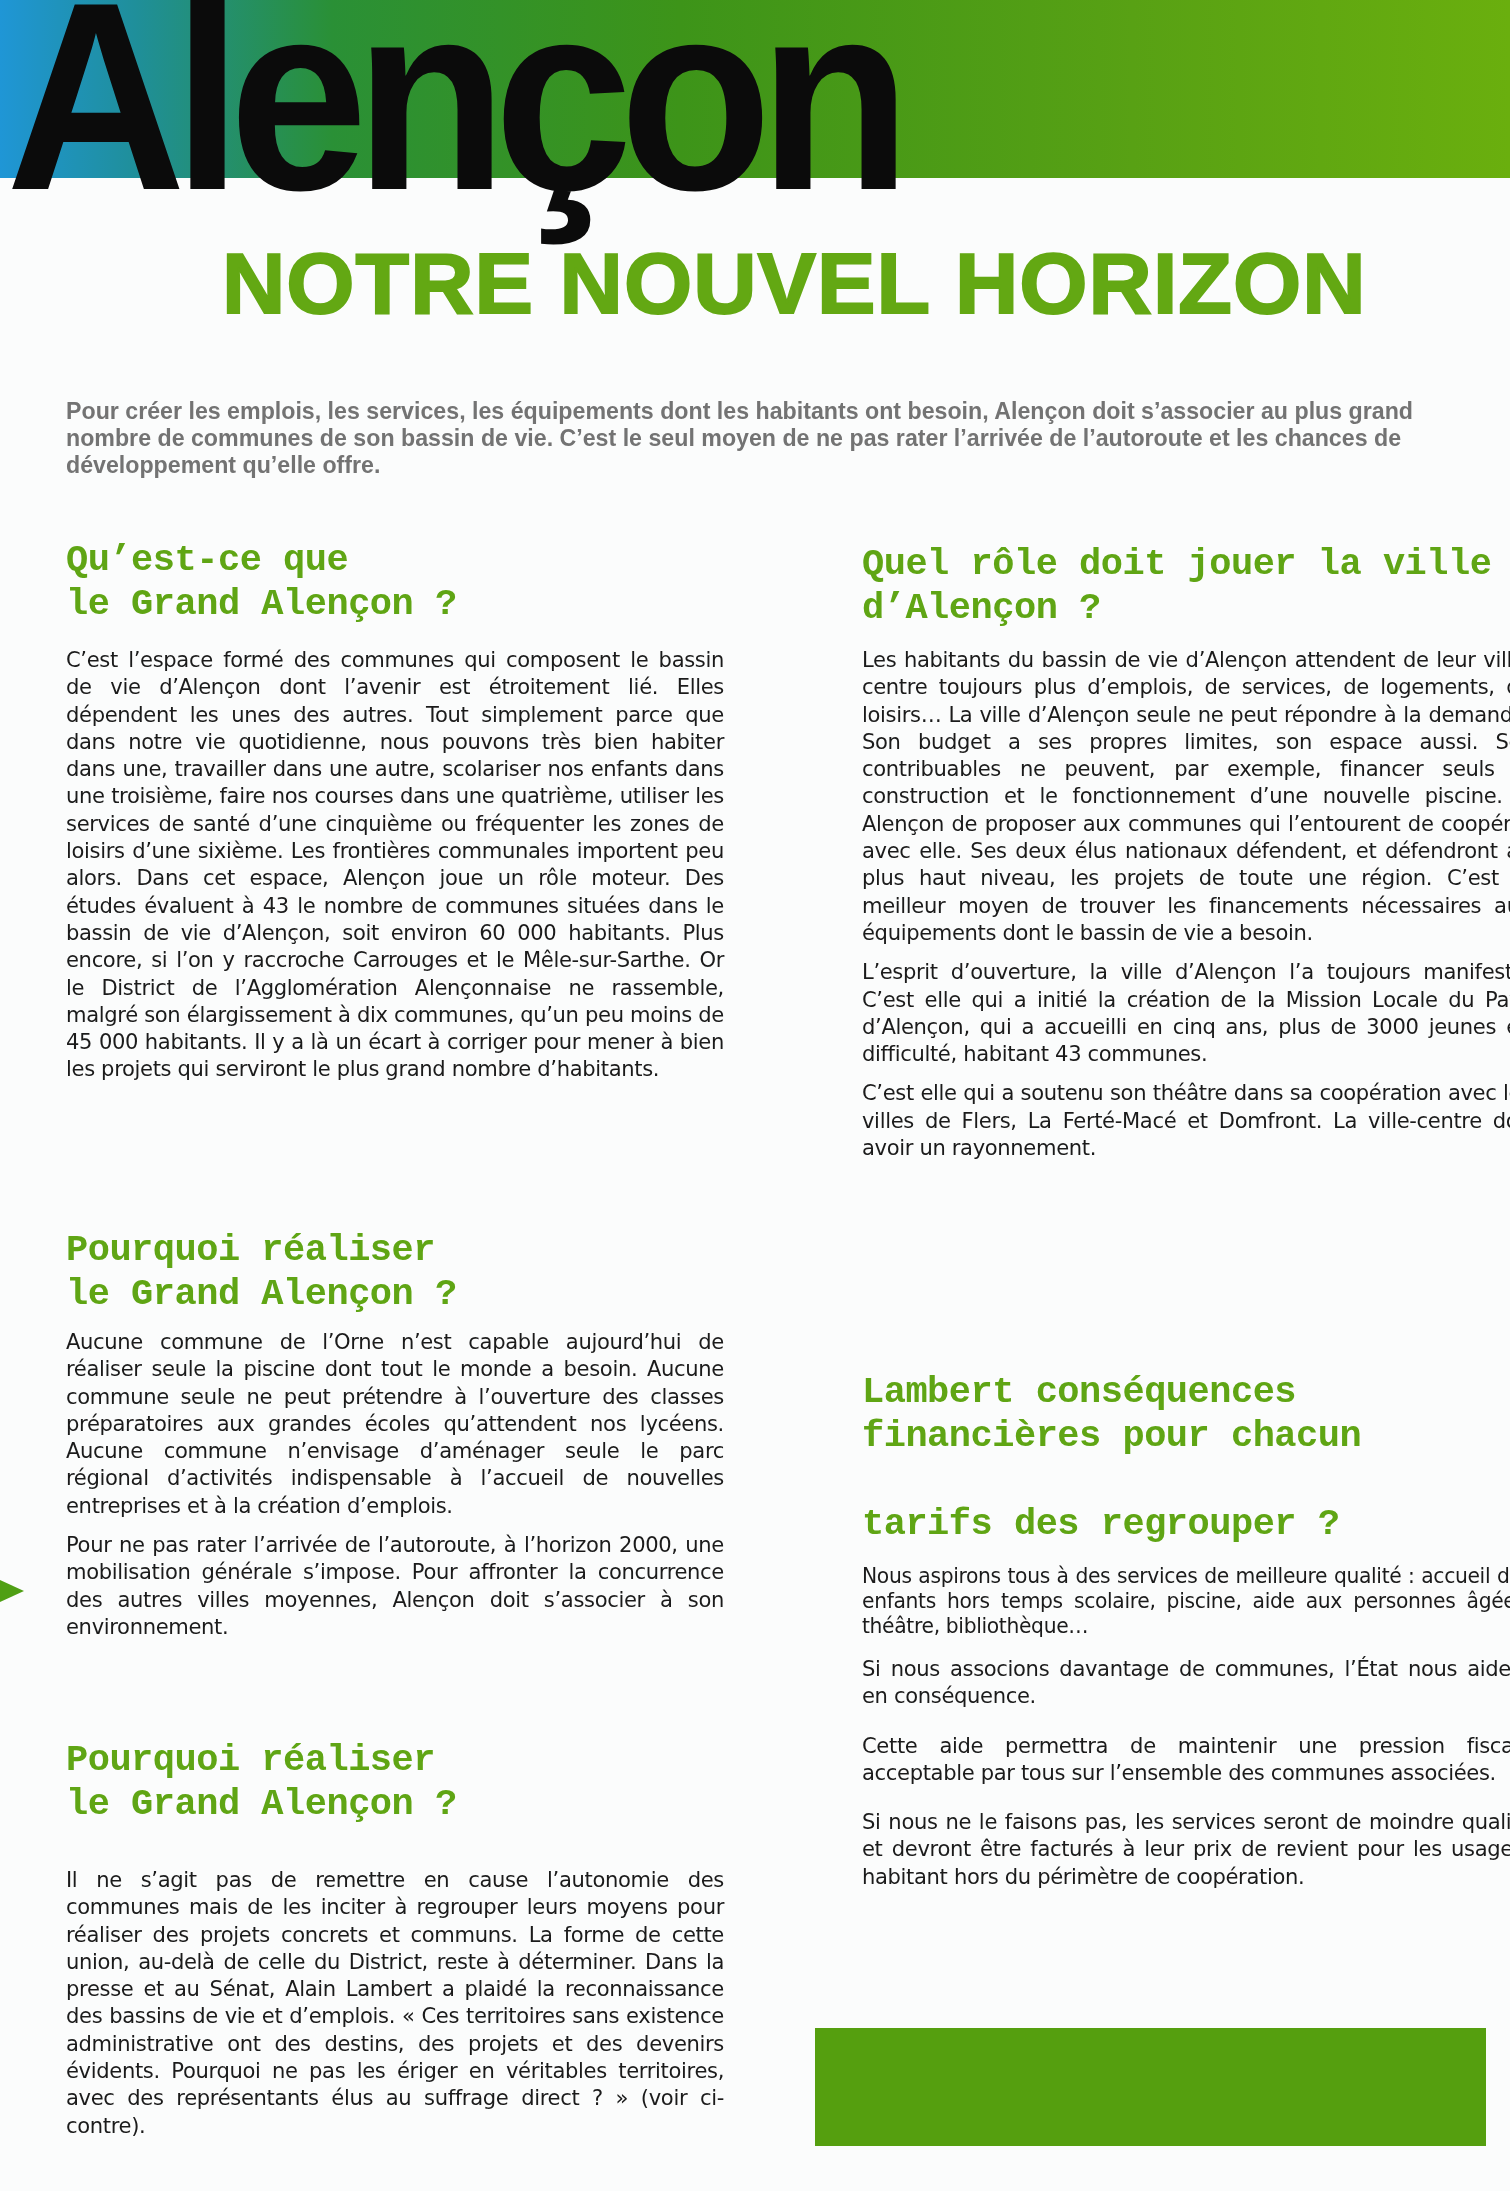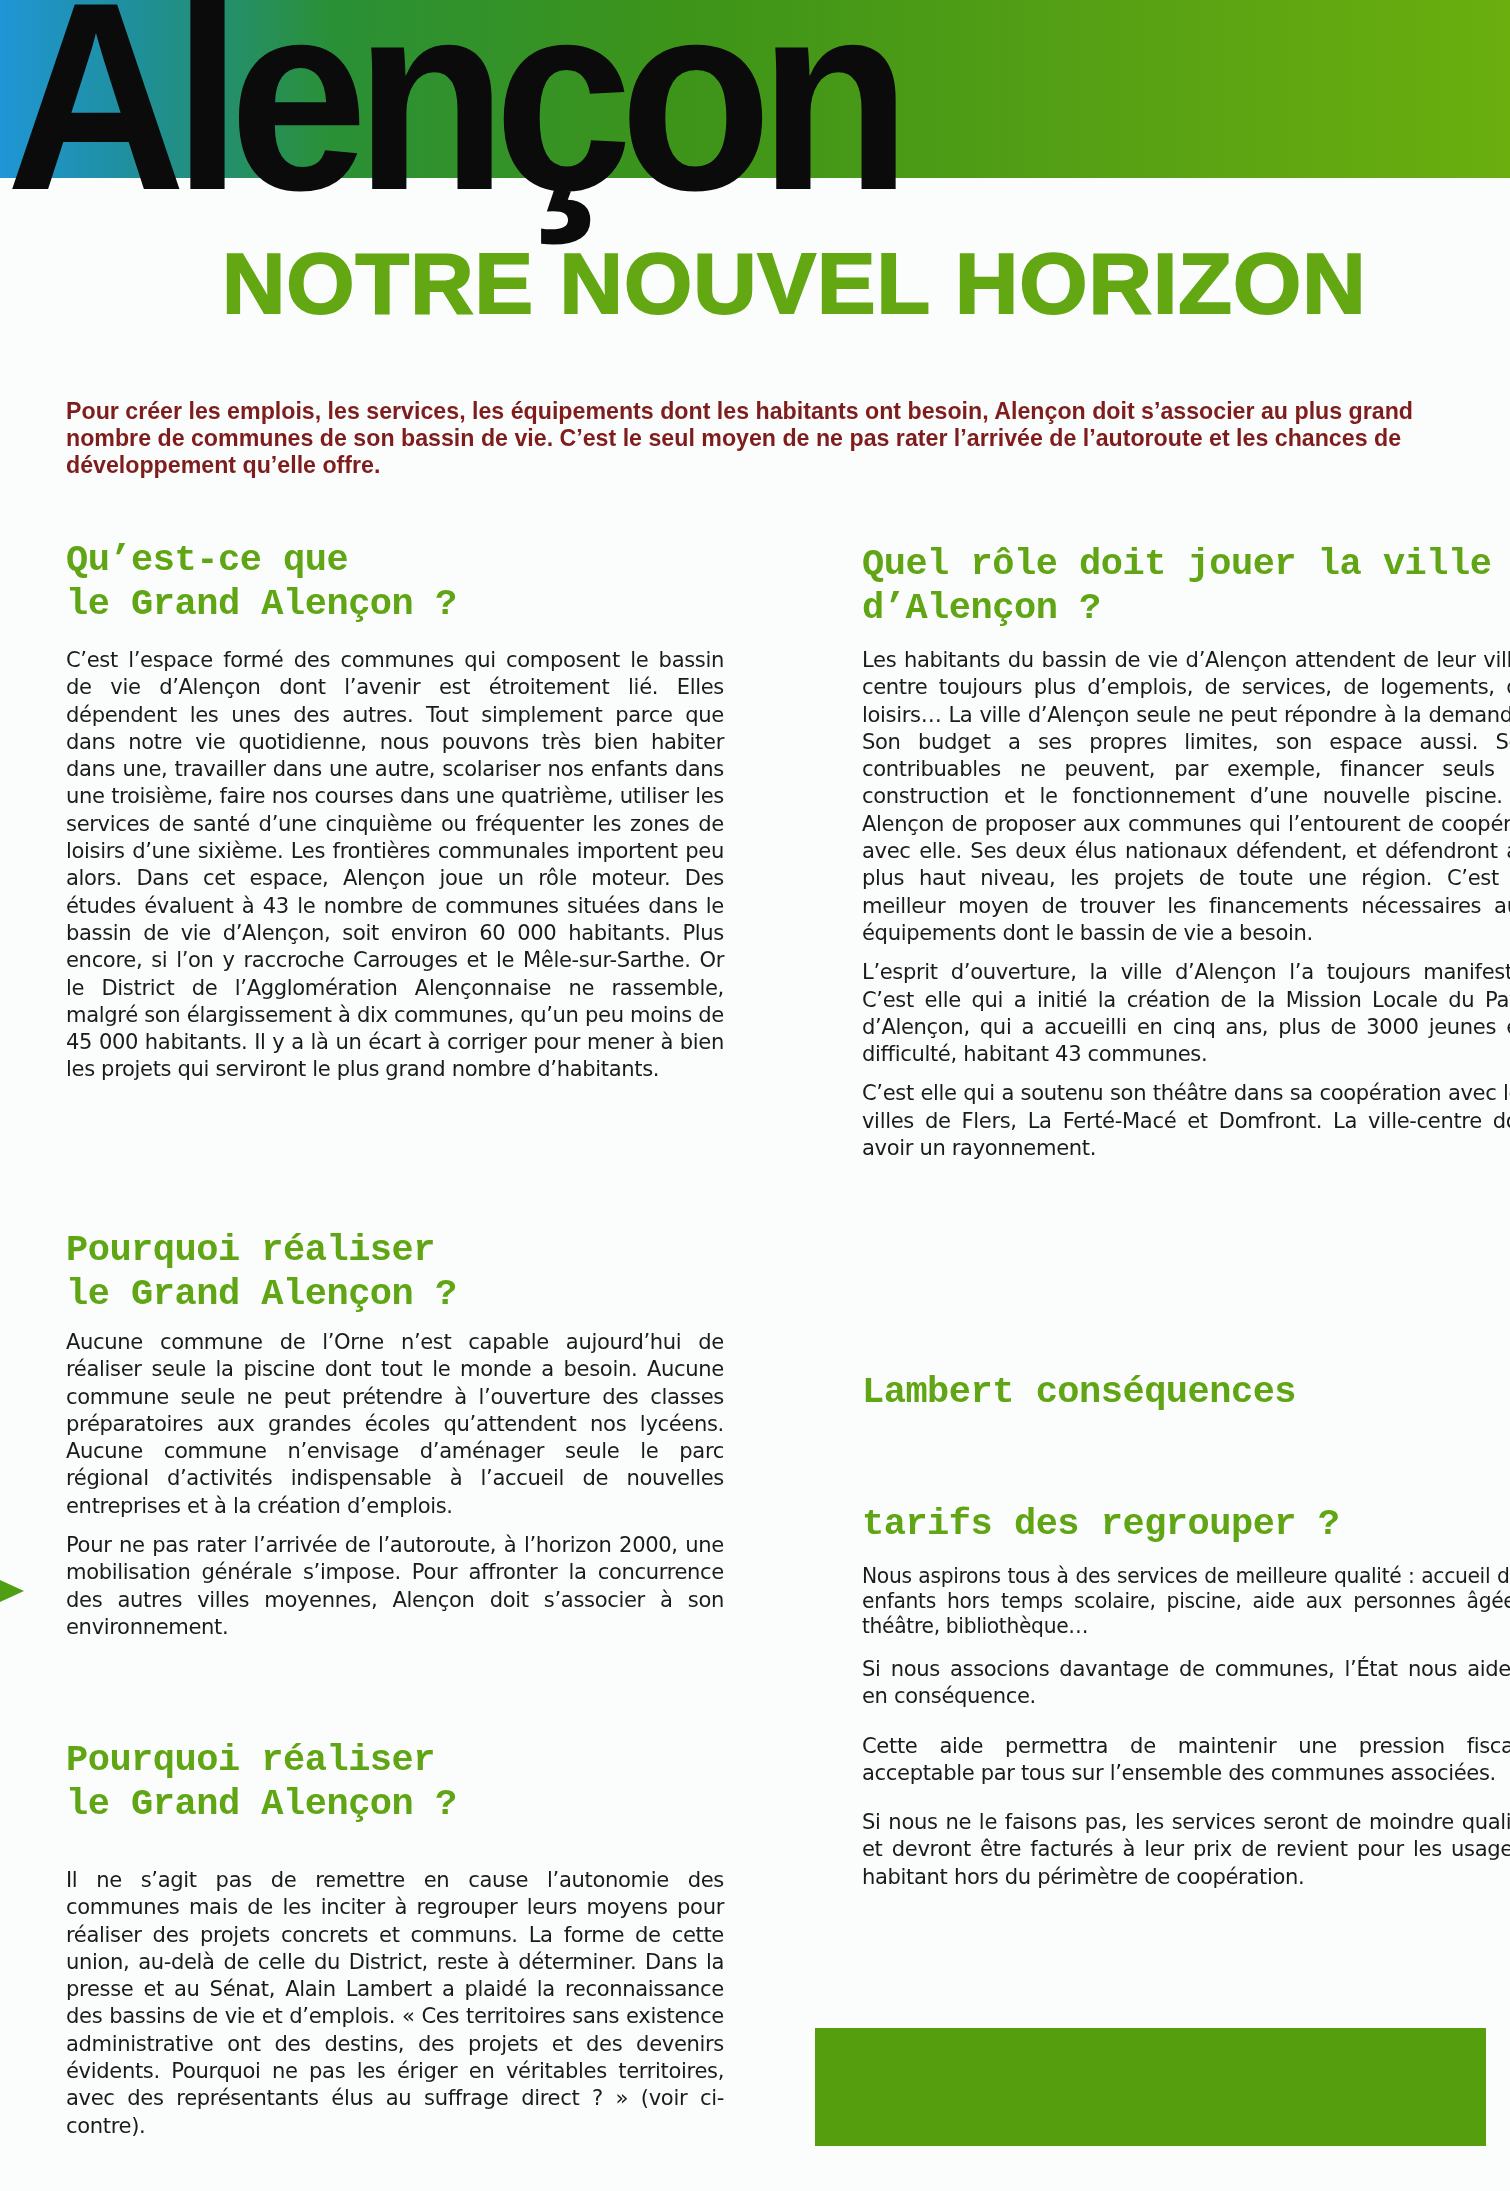--- a/index.html
+++ b/index.html
@@ -24,21 +24,21 @@
     position: absolute; left: 222px; top: 240px;
     font-family: "Liberation Sans", sans-serif; font-weight: bold;
     font-size: 86px; line-height: 1; letter-spacing: 1px;
     color: #63a813;
     transform: scaleX(1.02); transform-origin: left top;
     -webkit-text-stroke: 2px #63a813;
   }
   .intro {
     position: absolute; left: 66px; top: 398px; width: 1430px;
     font-family: "Liberation Sans", sans-serif; font-weight: bold;
-    font-size: 23.2px; line-height: 27px; color: #7f1d1d;
+    font-size: 23.2px; line-height: 27px; color: #737373;
   }
   .col {
     position: absolute; width: 668px;
   }
   .col-left { left: 66px; }
   .col-right { left: 862px; width: 680px; }
   h2.section-title {
     margin: 0; color: #5fa514;
     font-family: Liberation Mono, monospace; font-weight: bold;
     font-size: 37px; line-height: 44px; letter-spacing: -0.5px;
@@ -108,21 +108,21 @@
     <p class="para" style="margin-top:16px;">Les habitants du bassin de vie d’Alençon attendent de leur ville-centre toujours plus d’emplois, de services, de logements, de loisirs… La ville d’Alençon seule ne peut répondre à la demande. Son budget a ses propres limites, son espace aussi. Ses contribuables ne peuvent, par exemple, financer seuls la construction et le fonctionnement d’une nouvelle piscine. A Alençon de proposer aux communes qui l’entourent de coopérer avec elle. Ses deux élus nationaux défendent, et défendront au plus haut niveau, les projets de toute une région. C’est le meilleur moyen de trouver les financements nécessaires aux équipements dont le bassin de vie a besoin.</p>
     <p class="para" style="margin-top:12px;">L’esprit d’ouverture, la ville d’Alençon l’a toujours manifesté. C’est elle qui a initié la création de la Mission Locale du Pays d’Alençon, qui a accueilli en cinq ans, plus de 3000 jeunes en difficulté, habitant 43 communes.</p>
     <p class="para" style="margin-top:12px;">C’est elle qui a soutenu son théâtre dans sa coopération avec les villes de Flers, La Ferté-Macé et Domfront. La ville-centre doit avoir un rayonnement.</p>
   </section>
 </div>
 
 <div class="col col-right" style="top:1370px;">
   <section>
     <h2 class="section-title">
       <span>Lambert conséquences</span><br>
-      <br>
+      <span>financières pour chacun</span><br>
       <br>
       <span>tarifs des regrouper ?</span>
     </h2>
     <p class="para" style="margin-top:18px; font-size:20.6px; line-height:25px;">Nous aspirons tous à des services de meilleure qualité : accueil des enfants hors temps scolaire, piscine, aide aux personnes âgées, théâtre, bibliothèque…</p>
     <p class="para" style="margin-top:16px;">Si nous associons davantage de communes, l’État nous aidera en conséquence.</p>
     <p class="para" style="margin-top:22px;">Cette aide permettra de maintenir une pression fiscale acceptable par tous sur l’ensemble des communes associées.</p>
     <p class="para" style="margin-top:22px;">Si nous ne le faisons pas, les services seront de moindre qualité et devront être facturés à leur prix de revient pour les usagers habitant hors du périmètre de coopération.</p>
   </section>
 </div>
 

